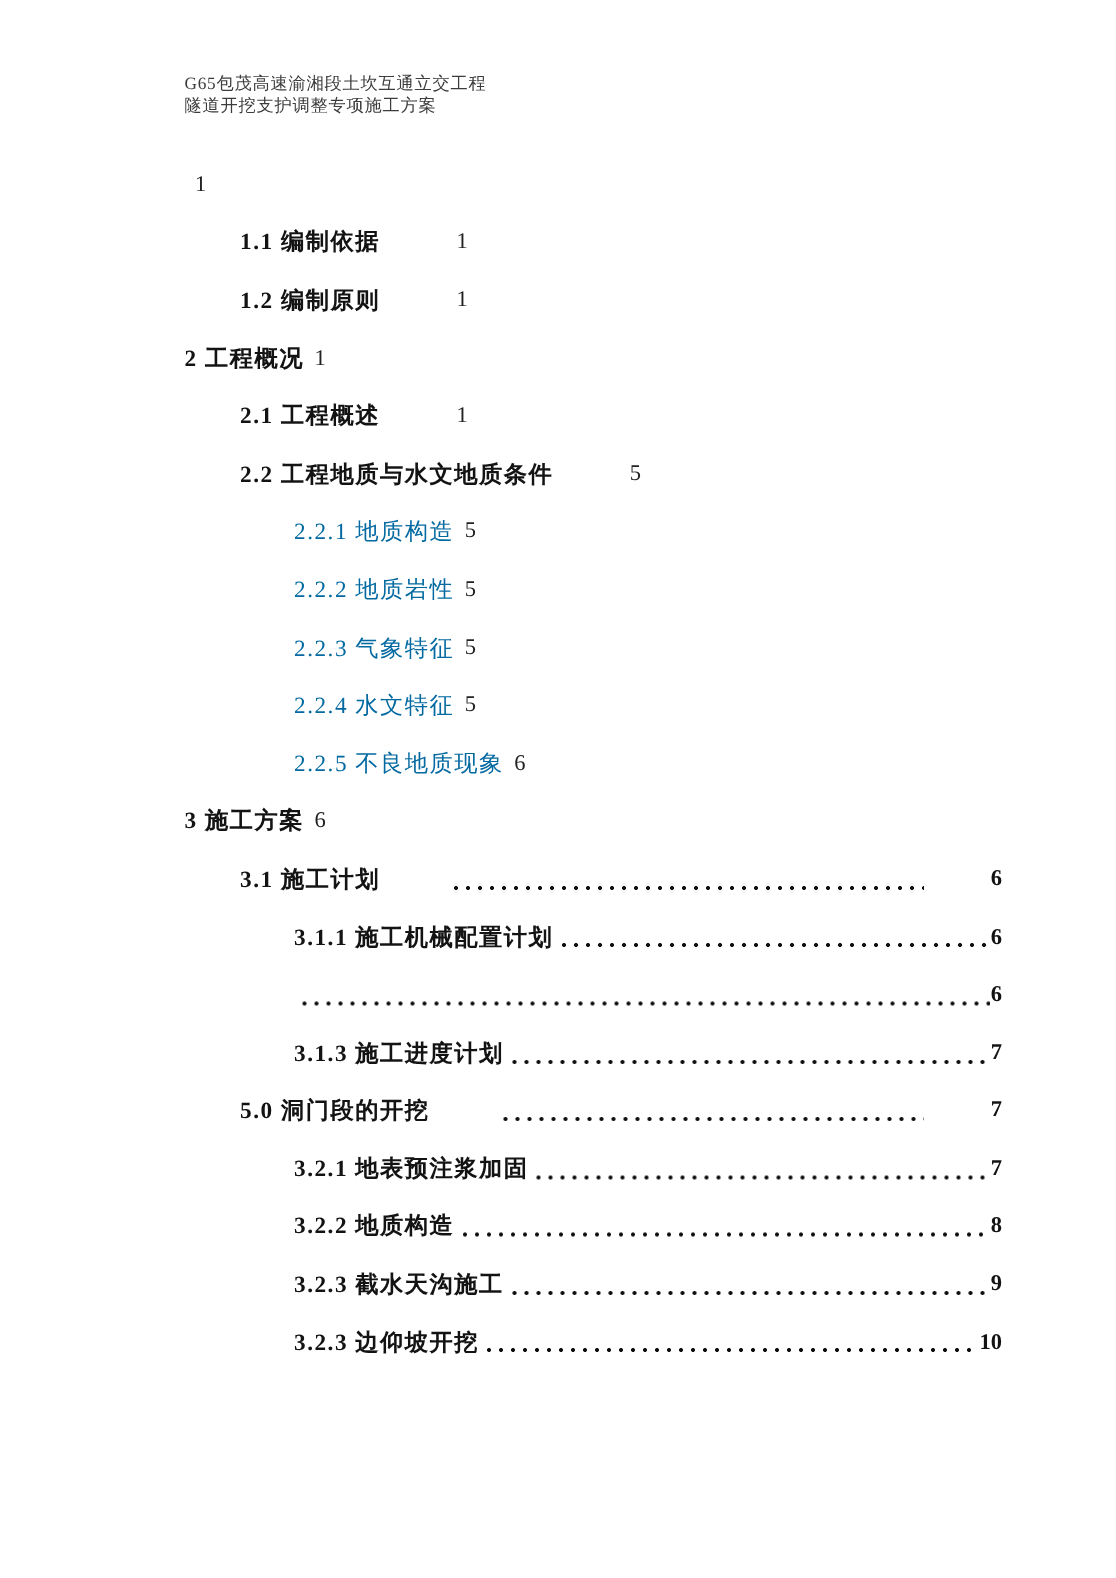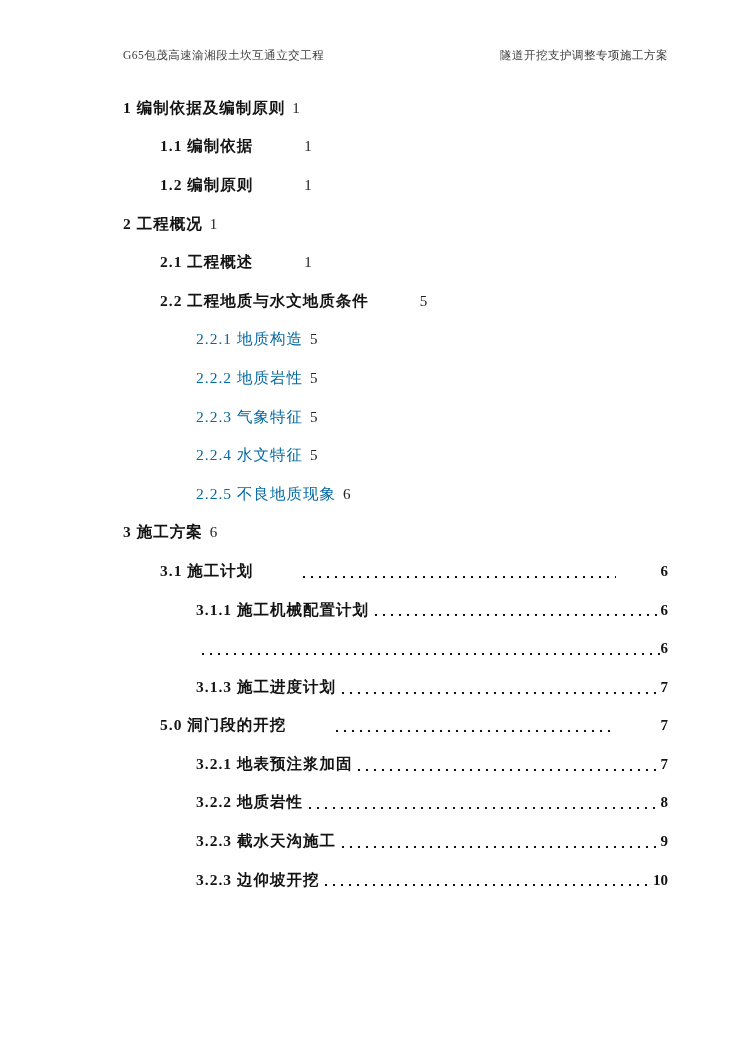--- a/index.html
+++ b/index.html
@@ -23,20 +23,21 @@
     padding: 48px 76px 0 123px;
   }
   .header {
     display: flex;
     justify-content: space-between;
     align-items: baseline;
     font-size: 11.5px;
     color: #3c3c3c;
     letter-spacing: 0.5px;
     margin-bottom: 26px;
+    flex-direction: column;
   }
   .toc-title {
     font-size: 19px;
     font-weight: bold;
     letter-spacing: 7px;
     margin: 0 0 20px 0;
     color: #111;
   }
   .toc {
     width: 100%;
@@ -82,21 +83,20 @@
 </head>
 <body>
 
 <div class="page">
   <div class="header">
     <span>G65包茂高速渝湘段土坎互通立交工程</span>
     <span>隧道开挖支护调整专项施工方案</span>
   </div>
   <div class="toc" id="toc">
       <div class="toc-row lvl-1 no-leader">
-    <span class="label">1 编制依据及编制原则</span>
 
     <span class="pagenum">1</span>
   </div>
       <div class="toc-row lvl-2 no-leader">
     <span class="label">1.1 编制依据</span>
 
     <span class="pagenum">1</span>
   </div>
       <div class="toc-row lvl-2 no-leader">
     <span class="label">1.2 编制原则</span>
@@ -171,21 +171,21 @@
     <span class="label">5.0 洞门段的开挖</span>
     <span class="dots"></span>
     <span class="pagenum">7</span>
   </div>
       <div class="toc-row lvl-3 has-leader">
     <span class="label">3.2.1 地表预注浆加固</span>
     <span class="dots"></span>
     <span class="pagenum">7</span>
   </div>
       <div class="toc-row lvl-3 has-leader">
-    <span class="label">3.2.2 地质岩性</span>
+    <span class="label">3.2.2 地质构造</span>
     <span class="dots"></span>
     <span class="pagenum">8</span>
   </div>
       <div class="toc-row lvl-3 has-leader">
     <span class="label">3.2.3 截水天沟施工</span>
     <span class="dots"></span>
     <span class="pagenum">9</span>
   </div>
       <div class="toc-row lvl-3 has-leader">
     <span class="label">3.2.3 边仰坡开挖</span>

